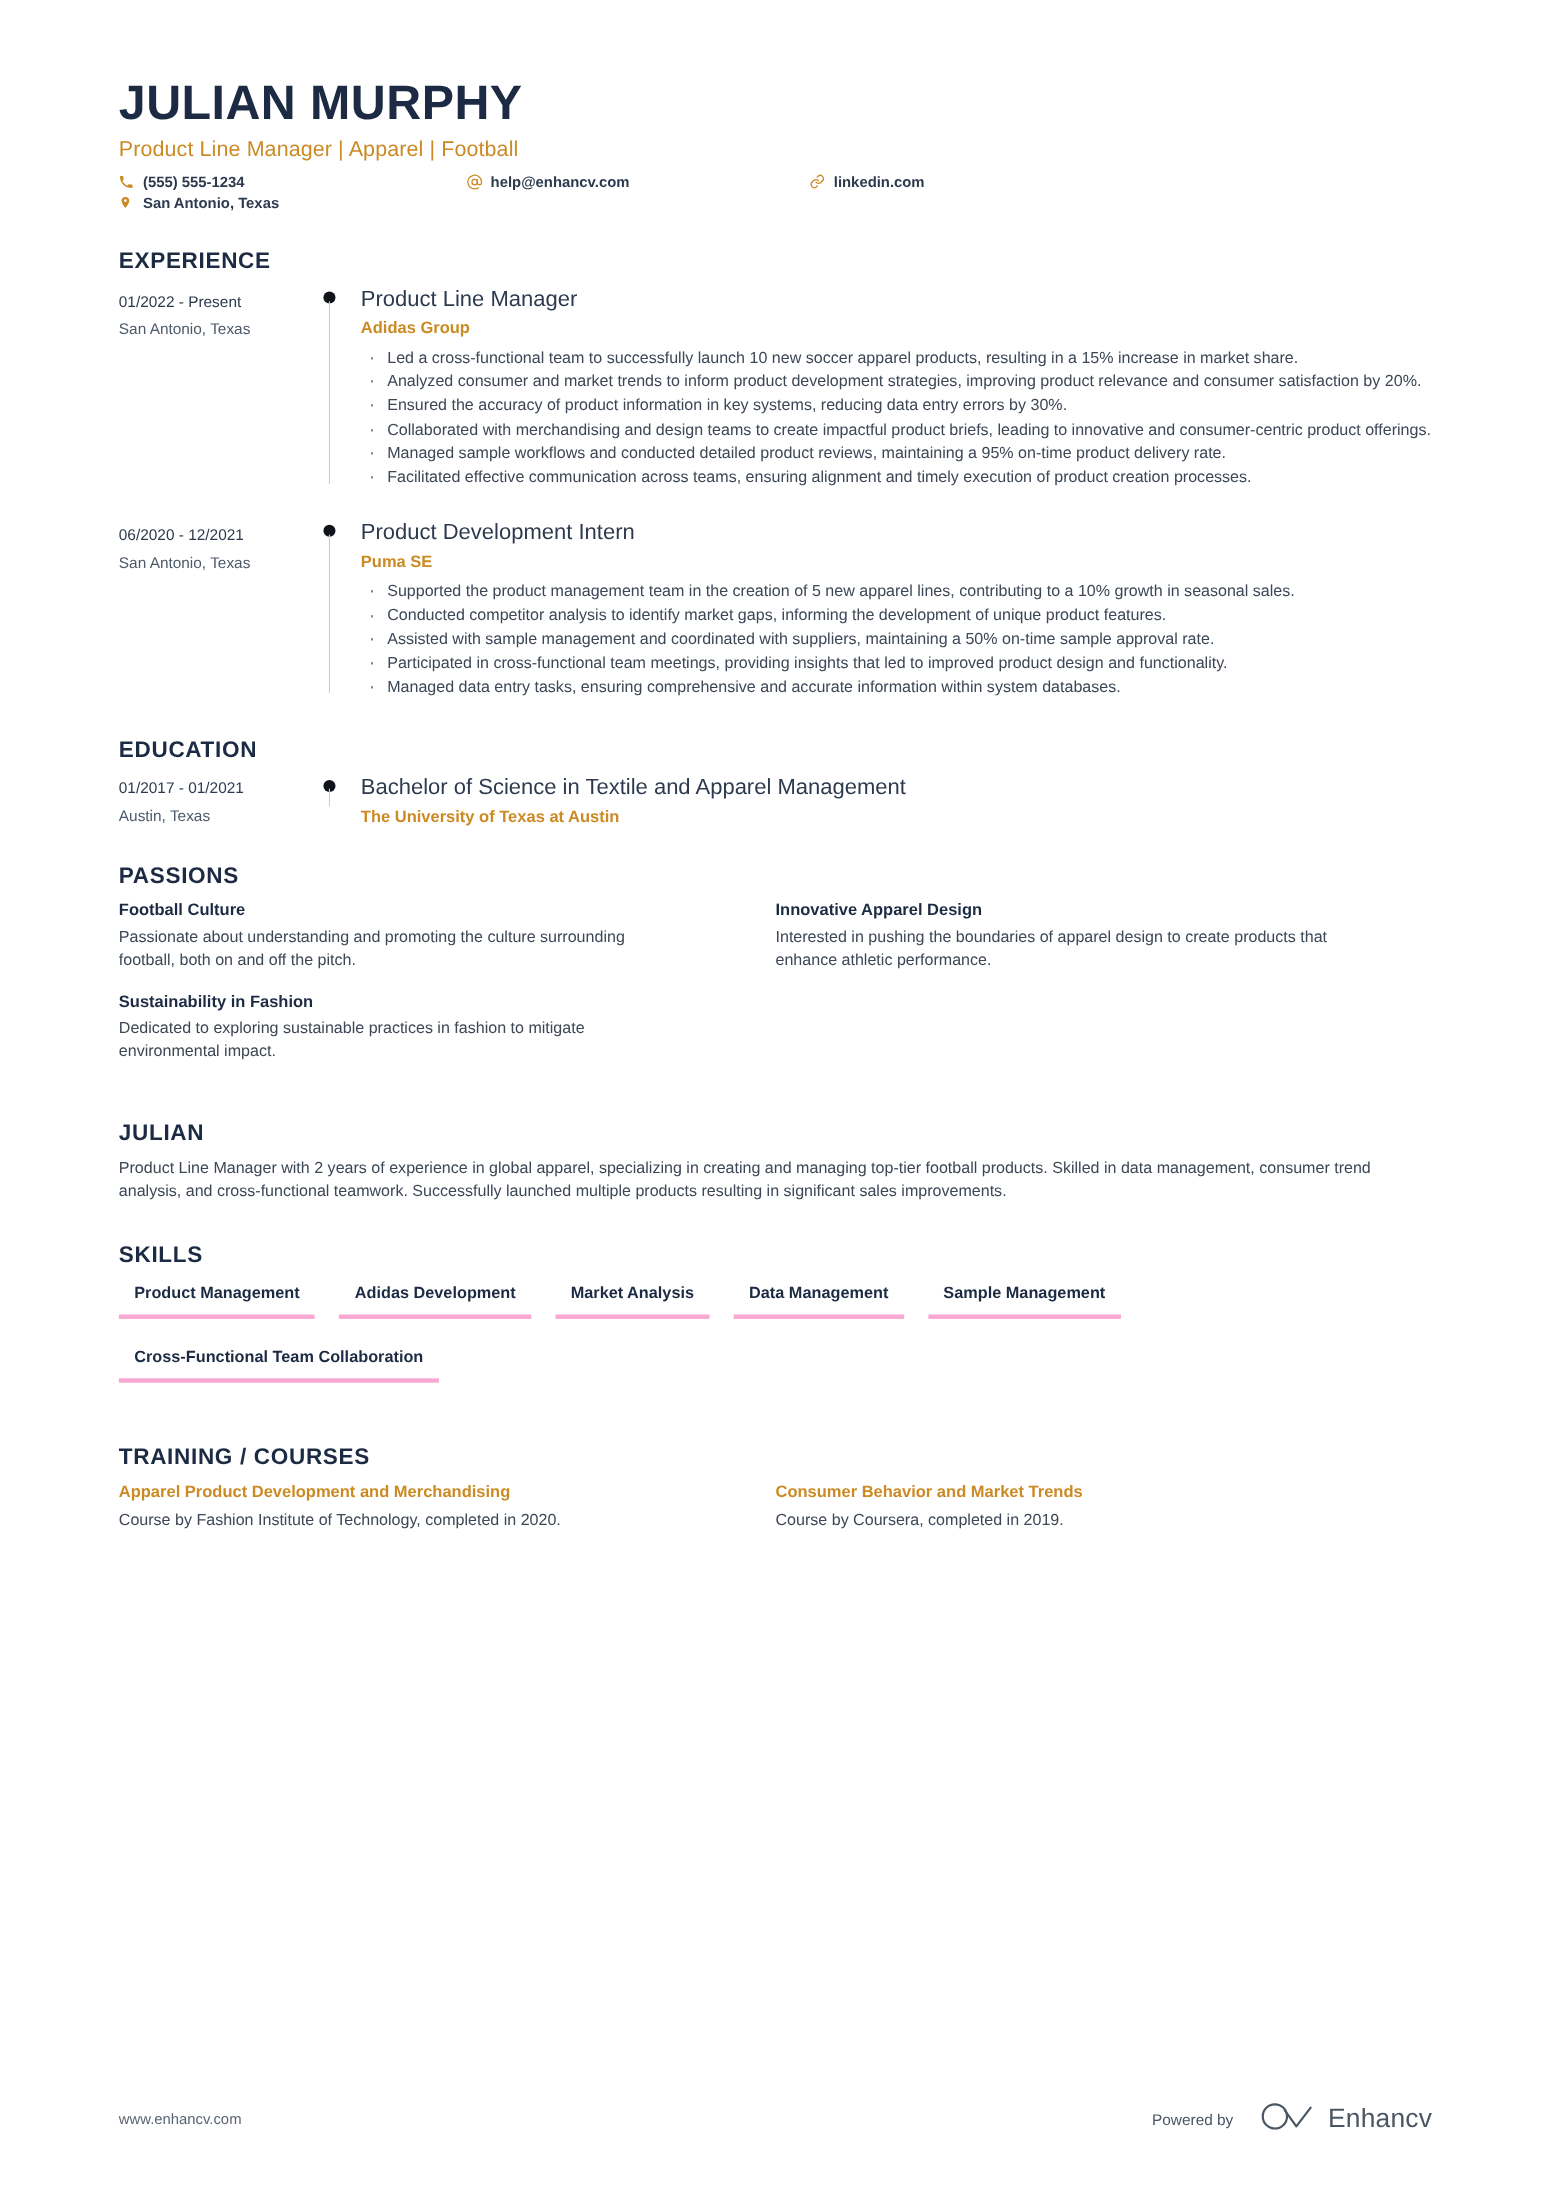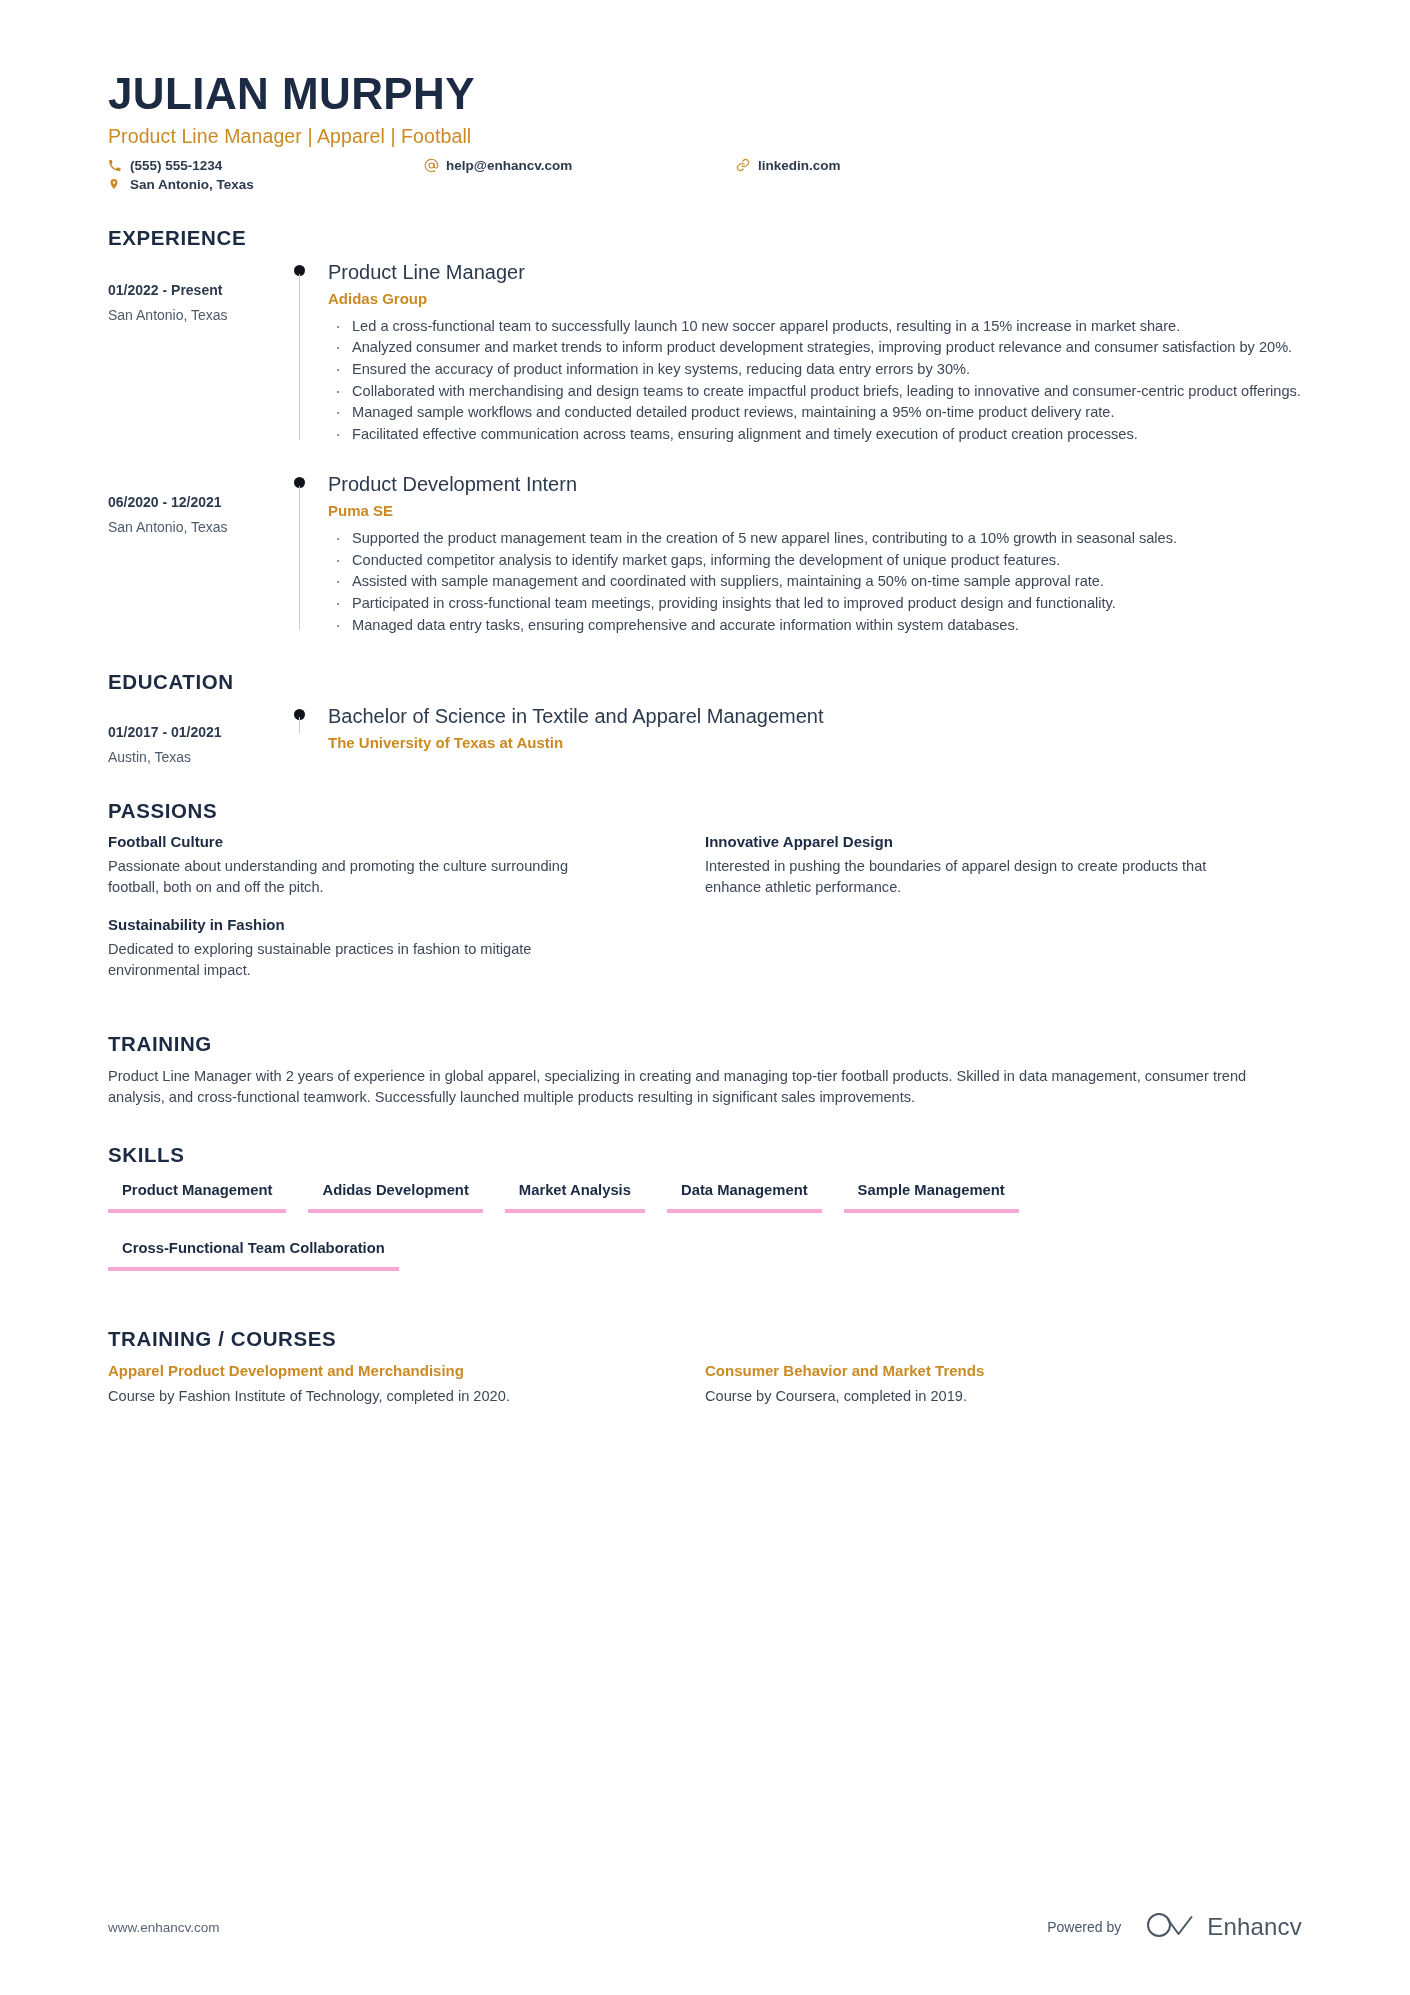--- a/index.html
+++ b/index.html
@@ -76,24 +76,23 @@
     display: flex;
     position: relative;
   }
   .entry-left {
     width: 168px;
     flex: none;
     padding-top: 6px;
   }
   .entry-date {
     font-size: 14px;
-    font-weight: 700;
+    font-weight: 400;
     color: #2d3a4e;
     white-space: nowrap;
-    margin-top: 16px;
   }
   .entry-loc {
     margin-top: 9px;
     font-size: 14px;
     color: #4e5a6b;
     font-weight: 400;
   }
   .entry-rail {
     width: 52px;
     flex: none;
@@ -372,21 +371,21 @@
         <div class="col-text">Interested in pushing the boundaries of apparel design to create products that enhance athletic performance.</div>
       </div>
       <div class="col-item">
         <div class="col-title">Sustainability in Fashion</div>
         <div class="col-text">Dedicated to exploring sustainable practices in fashion to mitigate environmental impact.</div>
       </div>
     </div>
   </section>
 
   <section class="section">
-    <h2 class="section-title">TRAINING</h2>
+    <h2 class="section-title">JULIAN</h2>
     <p class="summary-text">Product Line Manager with 2 years of experience in global apparel, specializing in creating and managing top-tier football products. Skilled in data management, consumer trend analysis, and cross-functional teamwork. Successfully launched multiple products resulting in significant sales improvements.</p>
   </section>
 
   <section class="section">
     <h2 class="section-title">SKILLS</h2>
     <div class="skills-wrap">
       <span class="skill">Product Management</span>
       <span class="skill">Adidas Development</span>
       <span class="skill">Market Analysis</span>
       <span class="skill">Data Management</span>

